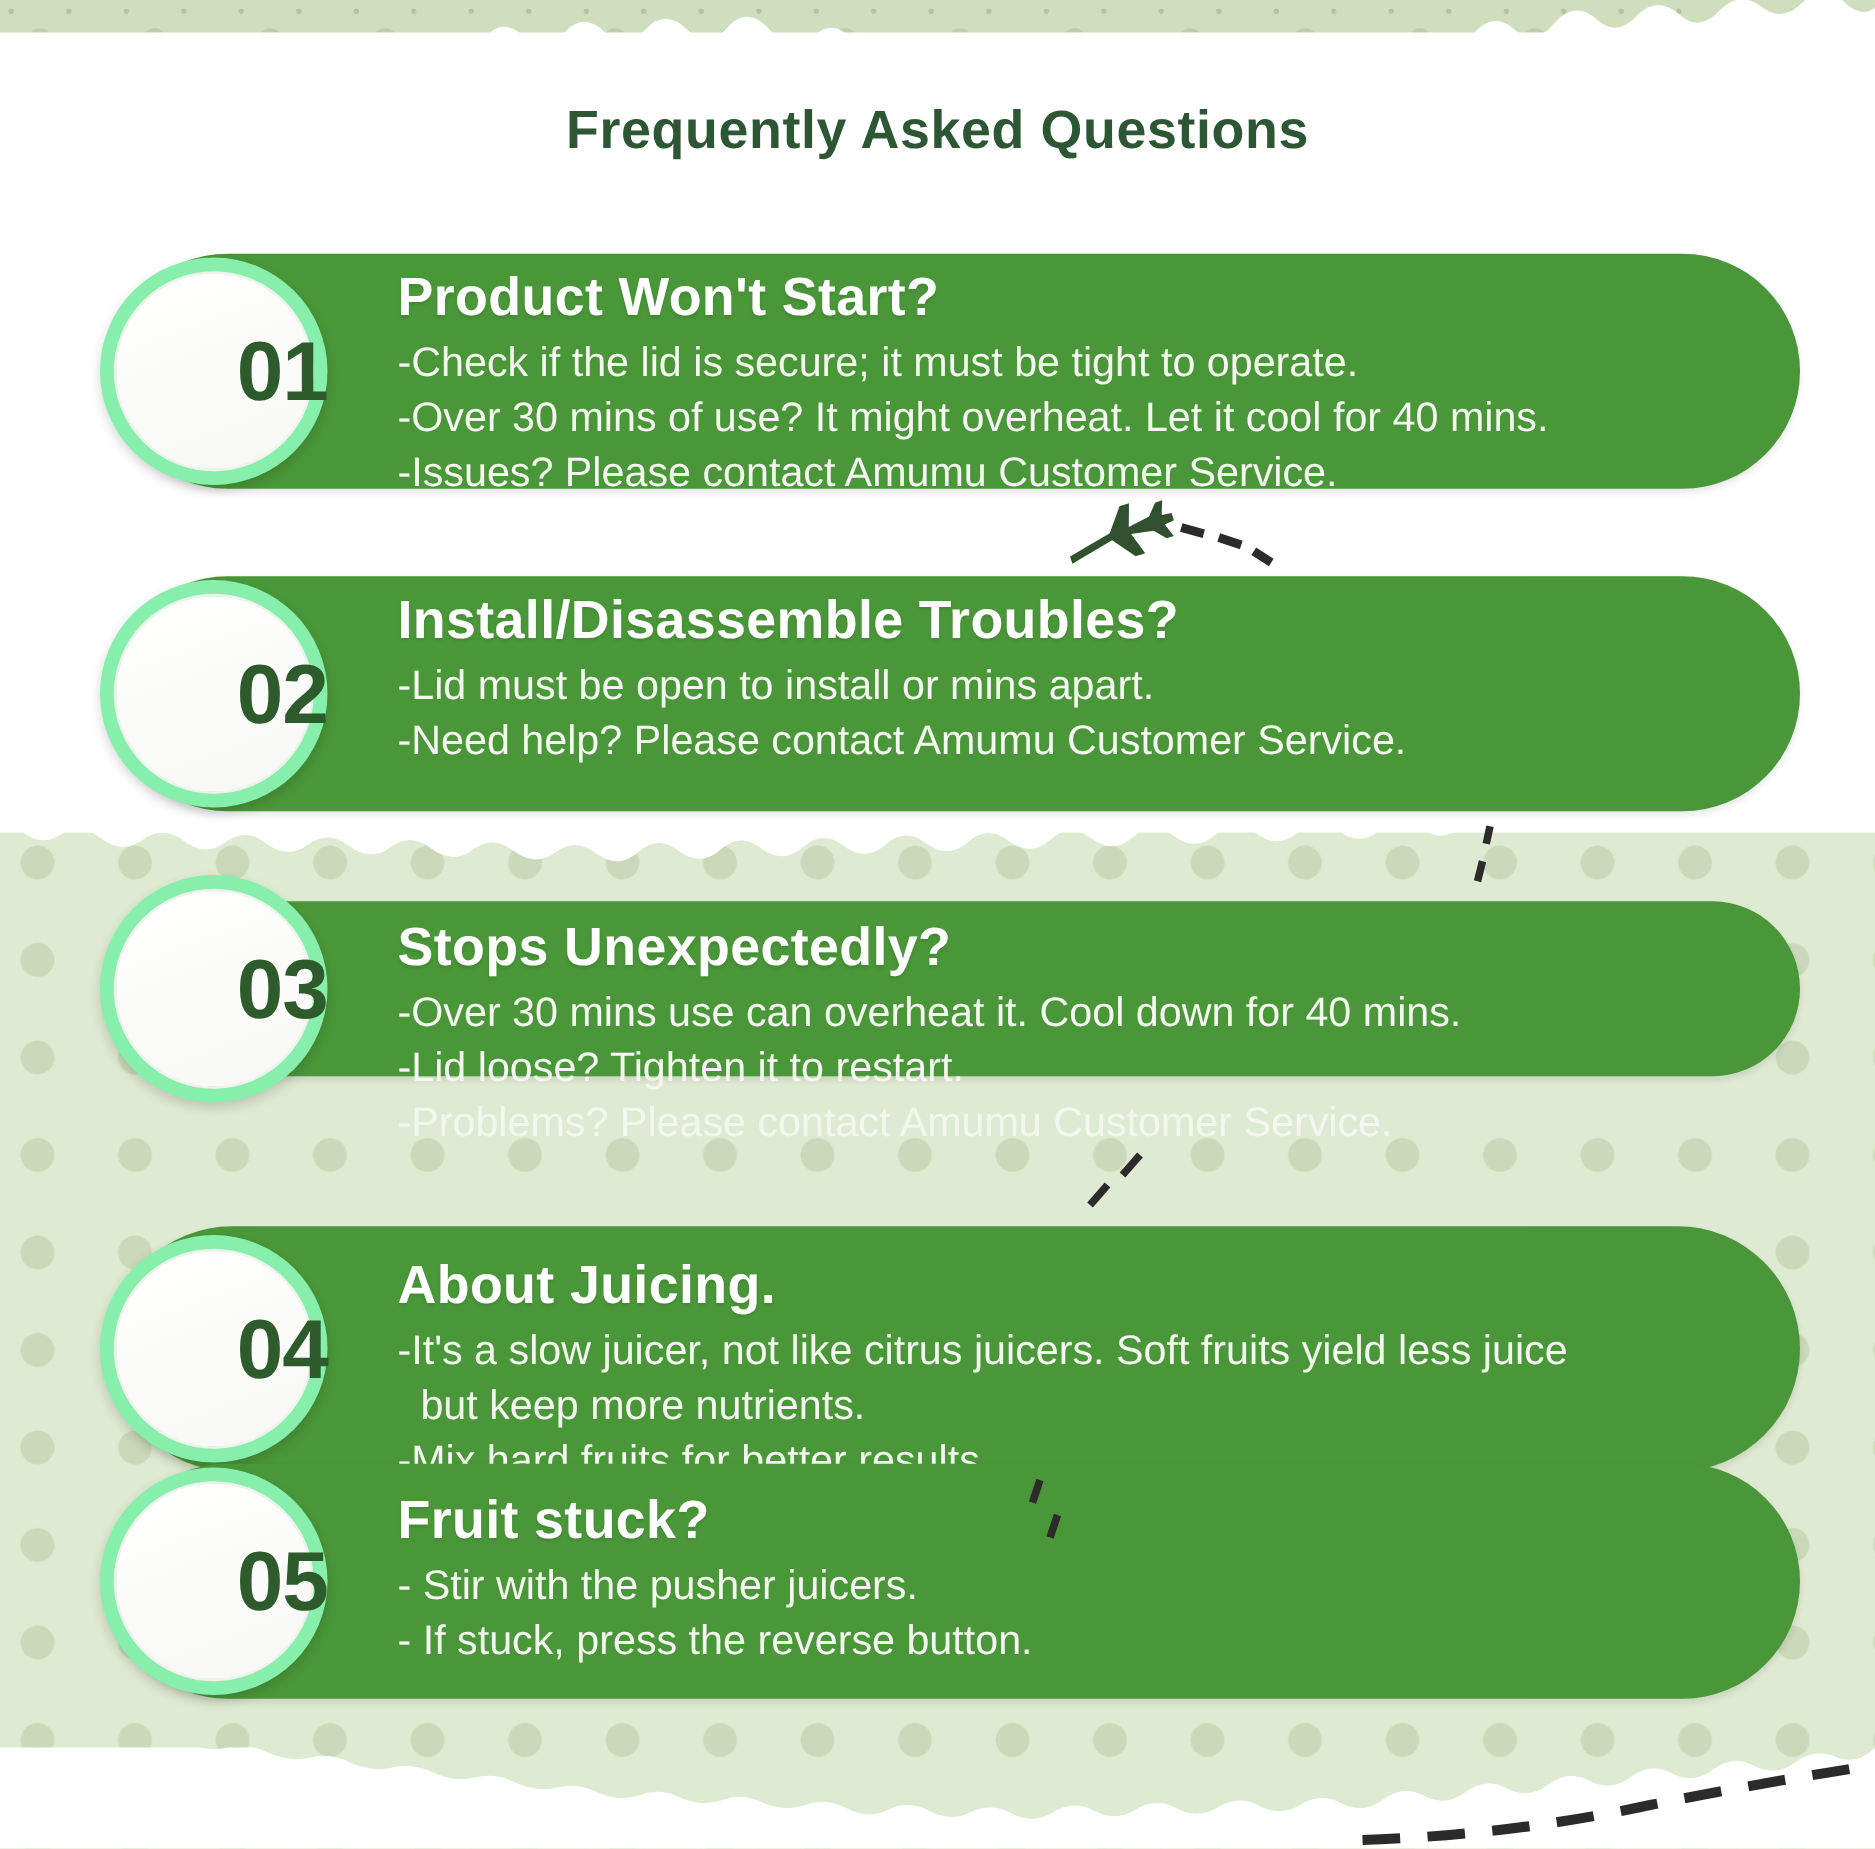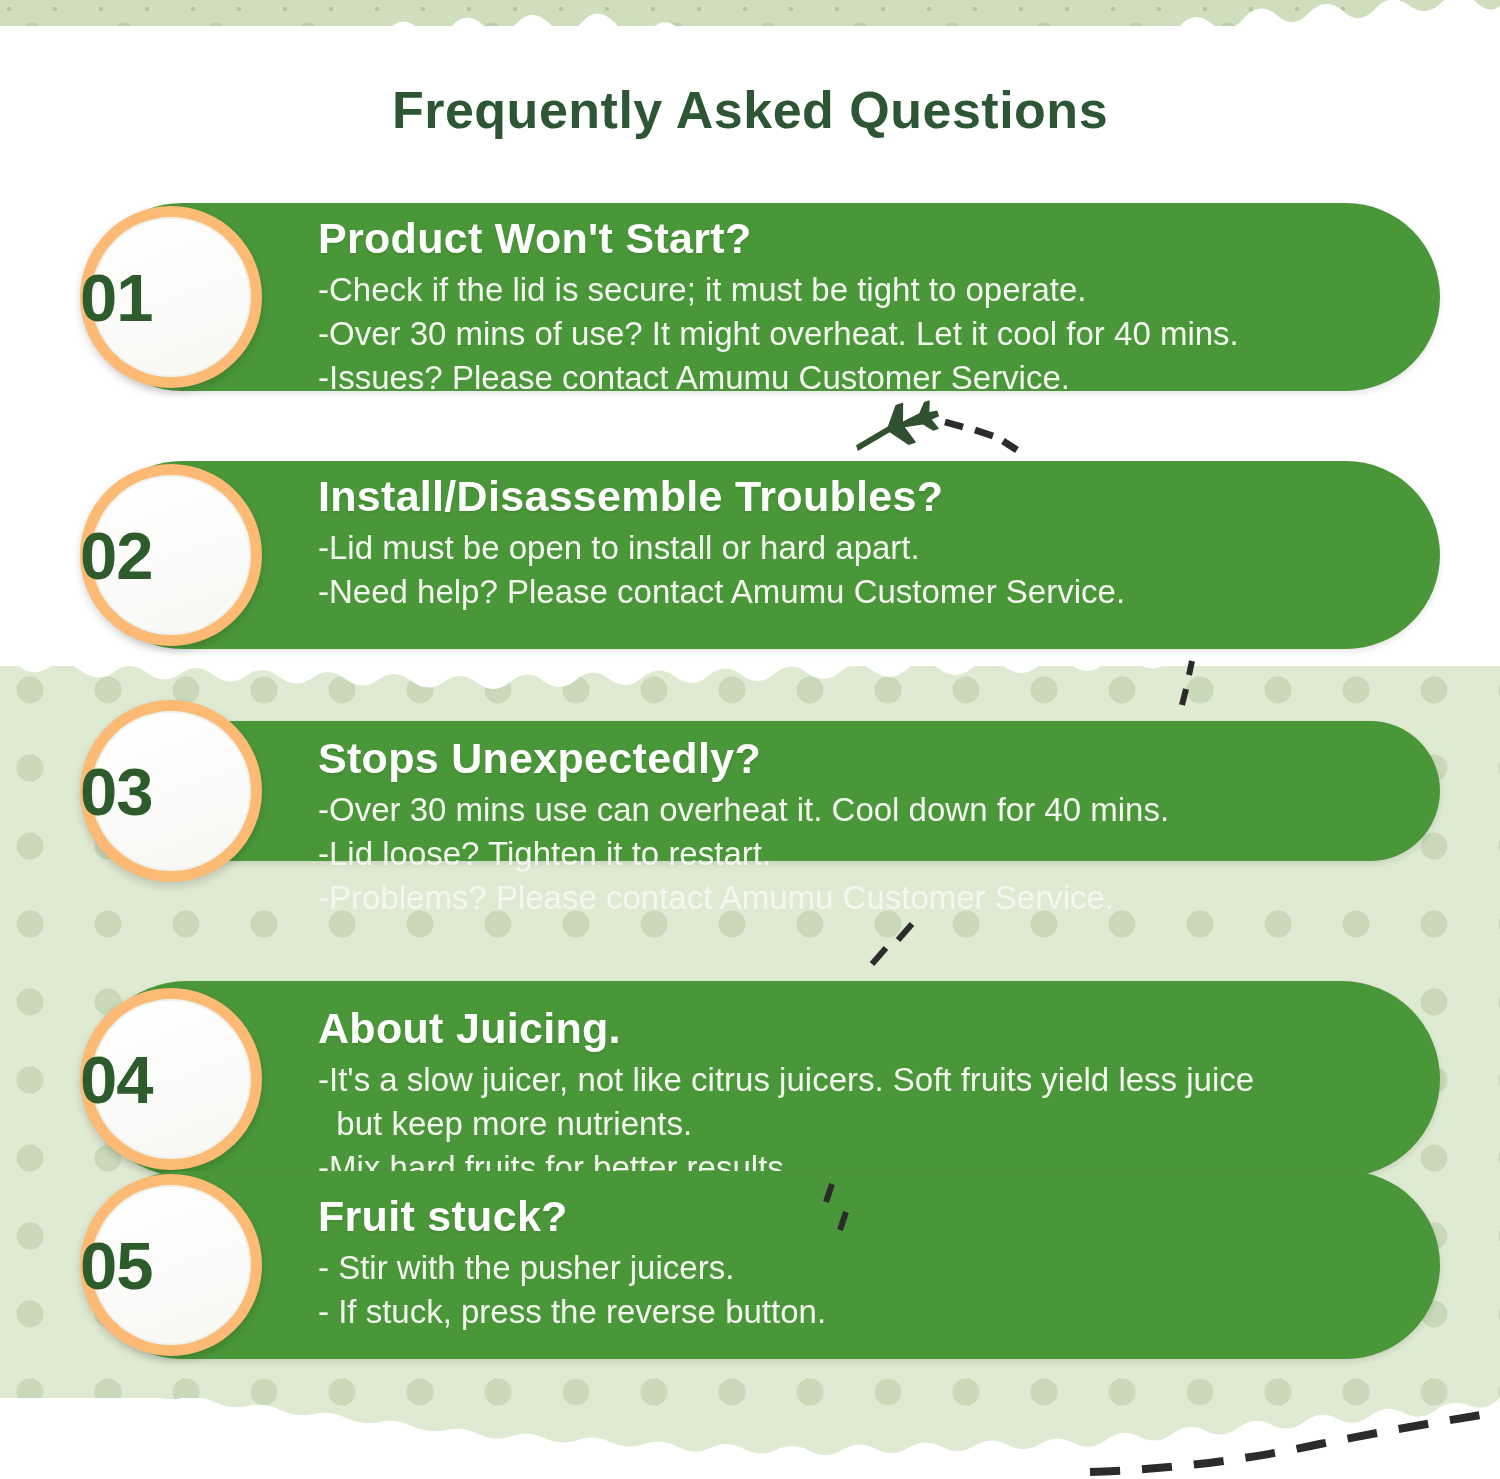--- a/index.html
+++ b/index.html
@@ -51,21 +51,21 @@
     pointer-events:none;
   }
   .torn-edge svg { display:block; width:100%; height:100%; }
 
   
   .title {
     position:absolute;
     left:0; right:0;
     top:80px;
     text-align:center;
-    font-size:52px;
+    font-size:43px;
     font-weight:bold;
     letter-spacing:0.5px;
     color:#2d5634;
     z-index:12;
     white-space:nowrap;
   }
 
   
   .card {
     position:absolute;
@@ -83,24 +83,24 @@
     padding-top:12px;
   }
   .badge {
     position:absolute;
     left:-8px;
     top:50%;
     transform:translateY(-50%);
     width:182px;
     height:182px;
     border-radius:50%;
-    background:#fdba74;
+    background:#86efac;
     display:flex;
     align-items:center;
-    justify-content:flex-start;
+    justify-content:flex-end;
     box-shadow:0 4px 9px rgba(0,0,0,0.16);
   }
   .badge::after {
     content:"";
     position:absolute;
     inset:11px;
     border-radius:50%;
     border:2px solid #eef2ea;
     background:linear-gradient(160deg,#ffffff 0%,#f7f8f4 100%);
   }
@@ -209,21 +209,21 @@
     </svg>
   </div>
 
   <div class="card" style="top:461px;height:188px;">
     <div class="card-inner" style="">
       <div class="badge">
         <span class="badge-num">02</span>
       </div>
       <div class="q-title">Install/Disassemble Troubles?</div>
       <div class="q-lines">
-        <div class="q-line">-Lid must be open to install or hard apart.</div>
+        <div class="q-line">-Lid must be open to install or mins apart.</div>
         <div class="q-line">-Need help? Please contact Amumu Customer Service.</div>
       </div>
     </div>
   </div>
 
   <div class="deco" style="left:1170px;top:655px;">
     <svg width="70" height="60" viewBox="0 0 70 60">
       <g stroke="#2b2b2b" stroke-width="6" stroke-linecap="butt">
         <line x1="22" y1="6" x2="19" y2="20"></line>
         <line x1="16" y1="34" x2="12" y2="50"></line>

